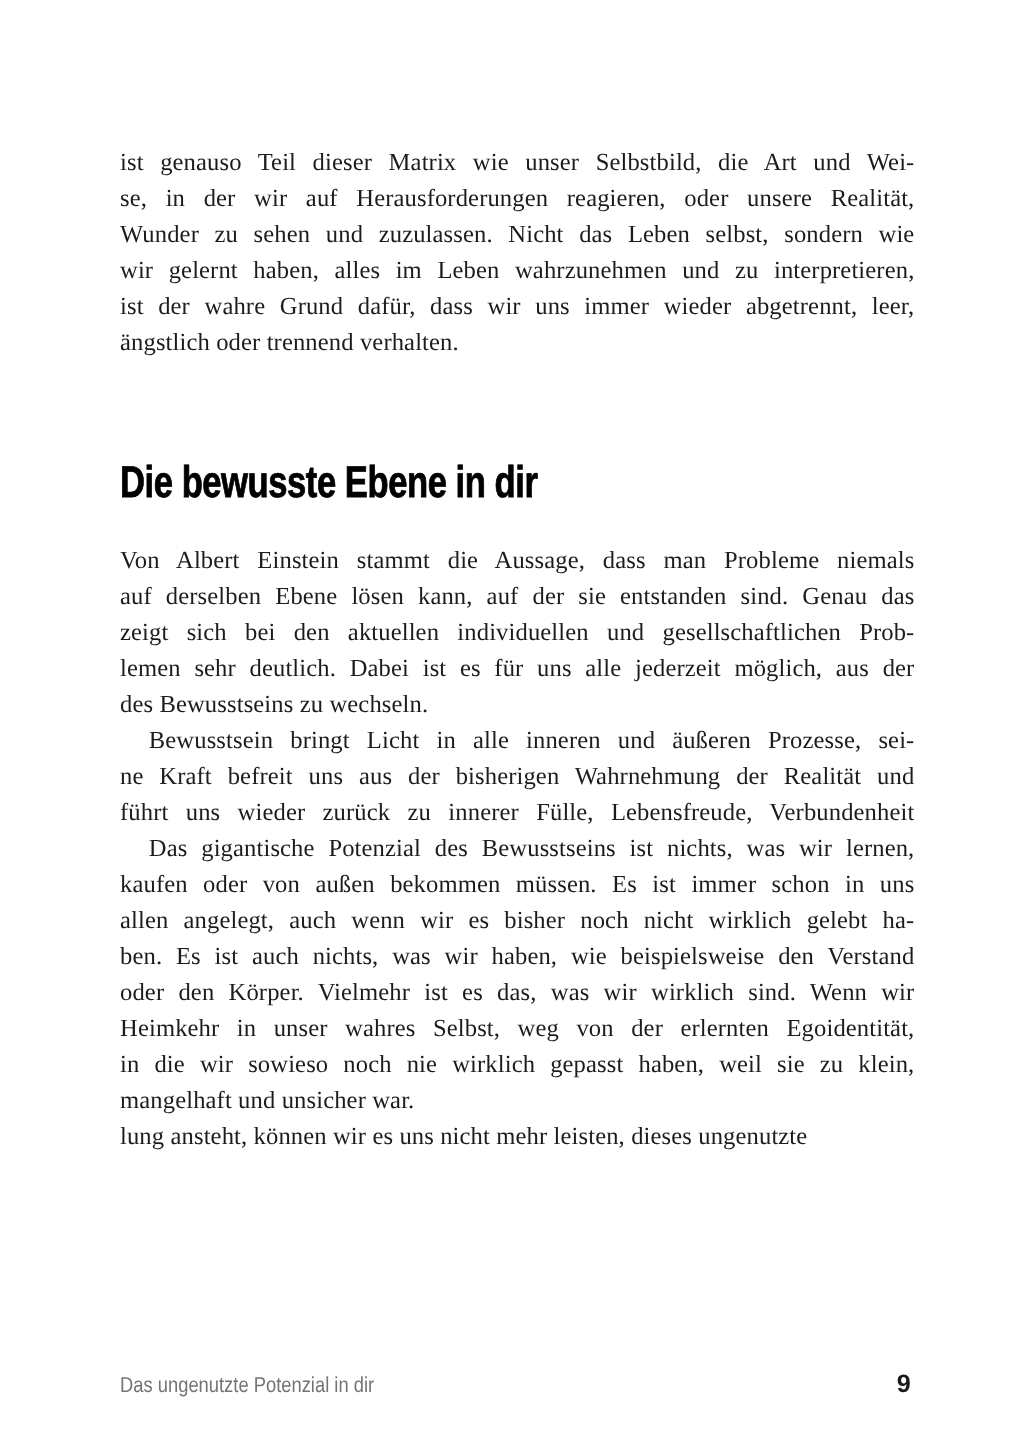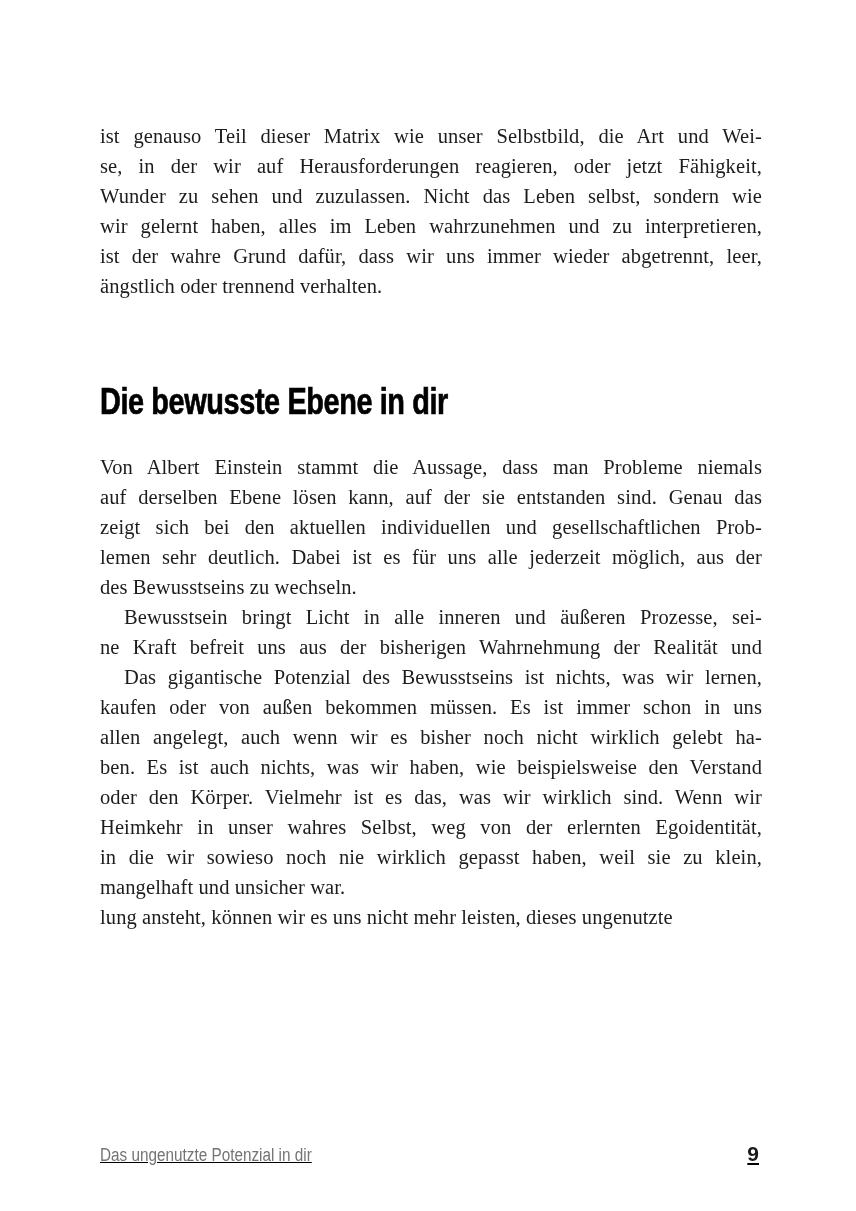--- a/index.html
+++ b/index.html
@@ -57,21 +57,20 @@
   }
   .page-footer {
     position: absolute;
     left: 100px;
     right: 97px;
     top: 1114px;
     display: flex;
     justify-content: space-between;
     align-items: baseline;
     font-family: "Liberation Sans", sans-serif;
-    text-decoration: underline;
   }
   .running-title {
     display: inline-block;
     font-size: 18px;
     color: #747474;
     letter-spacing: 0;
     transform: scaleX(0.85);
     transform-origin: 0 50%;
     white-space: nowrap;
   }
@@ -84,41 +83,42 @@
 </head>
 <body>
 
 <div class="book-page">
 
   <div class="text-column">
 
     <div>
         <div class="para">
           <div class="tline">ist genauso Teil dieser Matrix wie unser Selbstbild, die Art und Wei-</div>
-          <div class="tline">se, in der wir auf Herausforderungen reagieren, oder jetzt Fähigkeit,</div>
+          <div class="tline">se, in der wir auf Herausforderungen reagieren, oder unsere Realität,</div>
           <div class="tline">Wunder zu sehen und zuzulassen. Nicht das Leben selbst, sondern wie</div>
           <div class="tline">wir gelernt haben, alles im Leben wahrzunehmen und zu interpretieren,</div>
           <div class="tline">ist der wahre Grund dafür, dass wir uns immer wieder abgetrennt, leer,</div>
           <div class="tline last">ängstlich oder trennend verhalten.</div>
         </div>
       </div>
 
     <h1 class="section-heading">Die bewusste Ebene in dir</h1>
 
     <div>
         <div class="para">
           <div class="tline">Von Albert Einstein stammt die Aussage, dass man Probleme niemals</div>
           <div class="tline">auf derselben Ebene lösen kann, auf der sie entstanden sind. Genau das</div>
           <div class="tline">zeigt sich bei den aktuellen individuellen und gesellschaftlichen Prob-</div>
           <div class="tline">lemen sehr deutlich. Dabei ist es für uns alle jederzeit möglich, aus der</div>
           <div class="tline last">des Bewusstseins zu wechseln.</div>
         </div>
         <div class="para">
           <div class="tline indent">Bewusstsein bringt Licht in alle inneren und äußeren Prozesse, sei-</div>
           <div class="tline">ne Kraft befreit uns aus der bisherigen Wahrnehmung der Realität und</div>
+          <div class="tline">führt uns wieder zurück zu innerer Fülle, Lebensfreude, Verbundenheit</div>
         </div>
         <div class="para">
           <div class="tline indent">Das gigantische Potenzial des Bewusstseins ist nichts, was wir lernen,</div>
           <div class="tline">kaufen oder von außen bekommen müssen. Es ist immer schon in uns</div>
           <div class="tline">allen angelegt, auch wenn wir es bisher noch nicht wirklich gelebt ha-</div>
           <div class="tline">ben. Es ist auch nichts, was wir haben, wie beispielsweise den Verstand</div>
           <div class="tline">oder den Körper. Vielmehr ist es das, was wir wirklich sind. Wenn wir</div>
           <div class="tline">Heimkehr in unser wahres Selbst, weg von der erlernten Egoidentität,</div>
           <div class="tline">in die wir sowieso noch nie wirklich gepasst haben, weil sie zu klein,</div>
           <div class="tline last">mangelhaft und unsicher war.</div>

